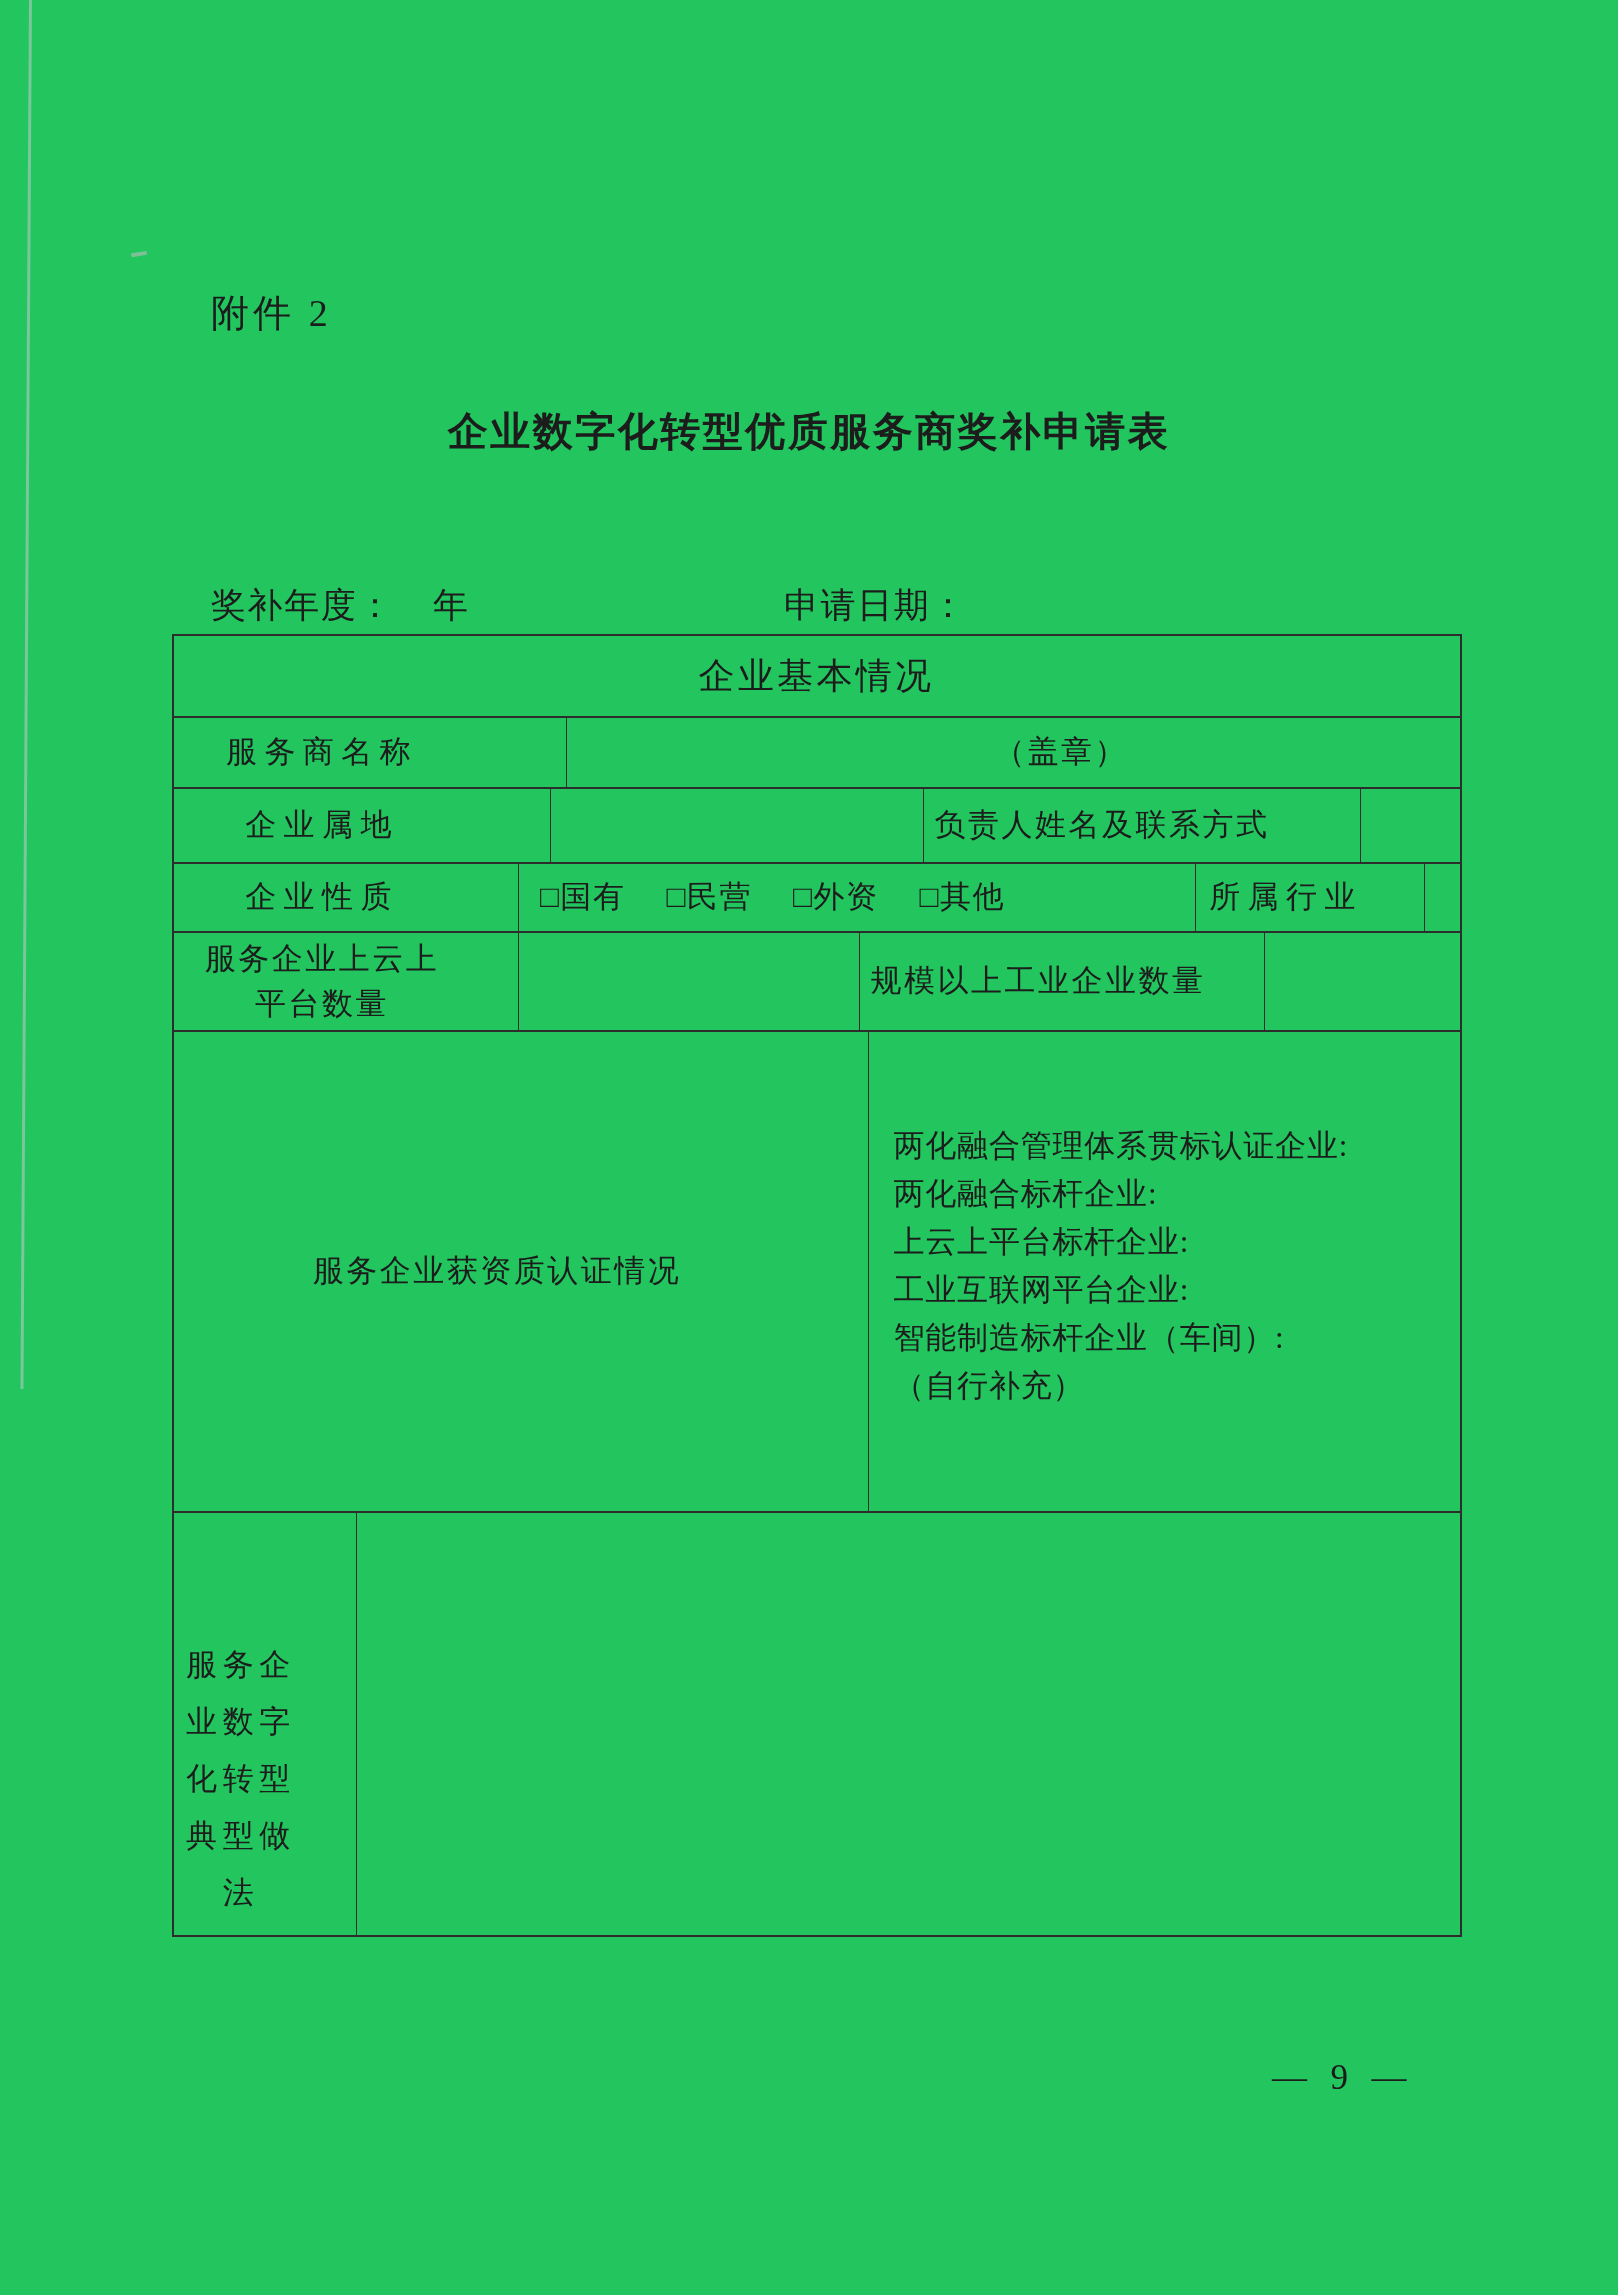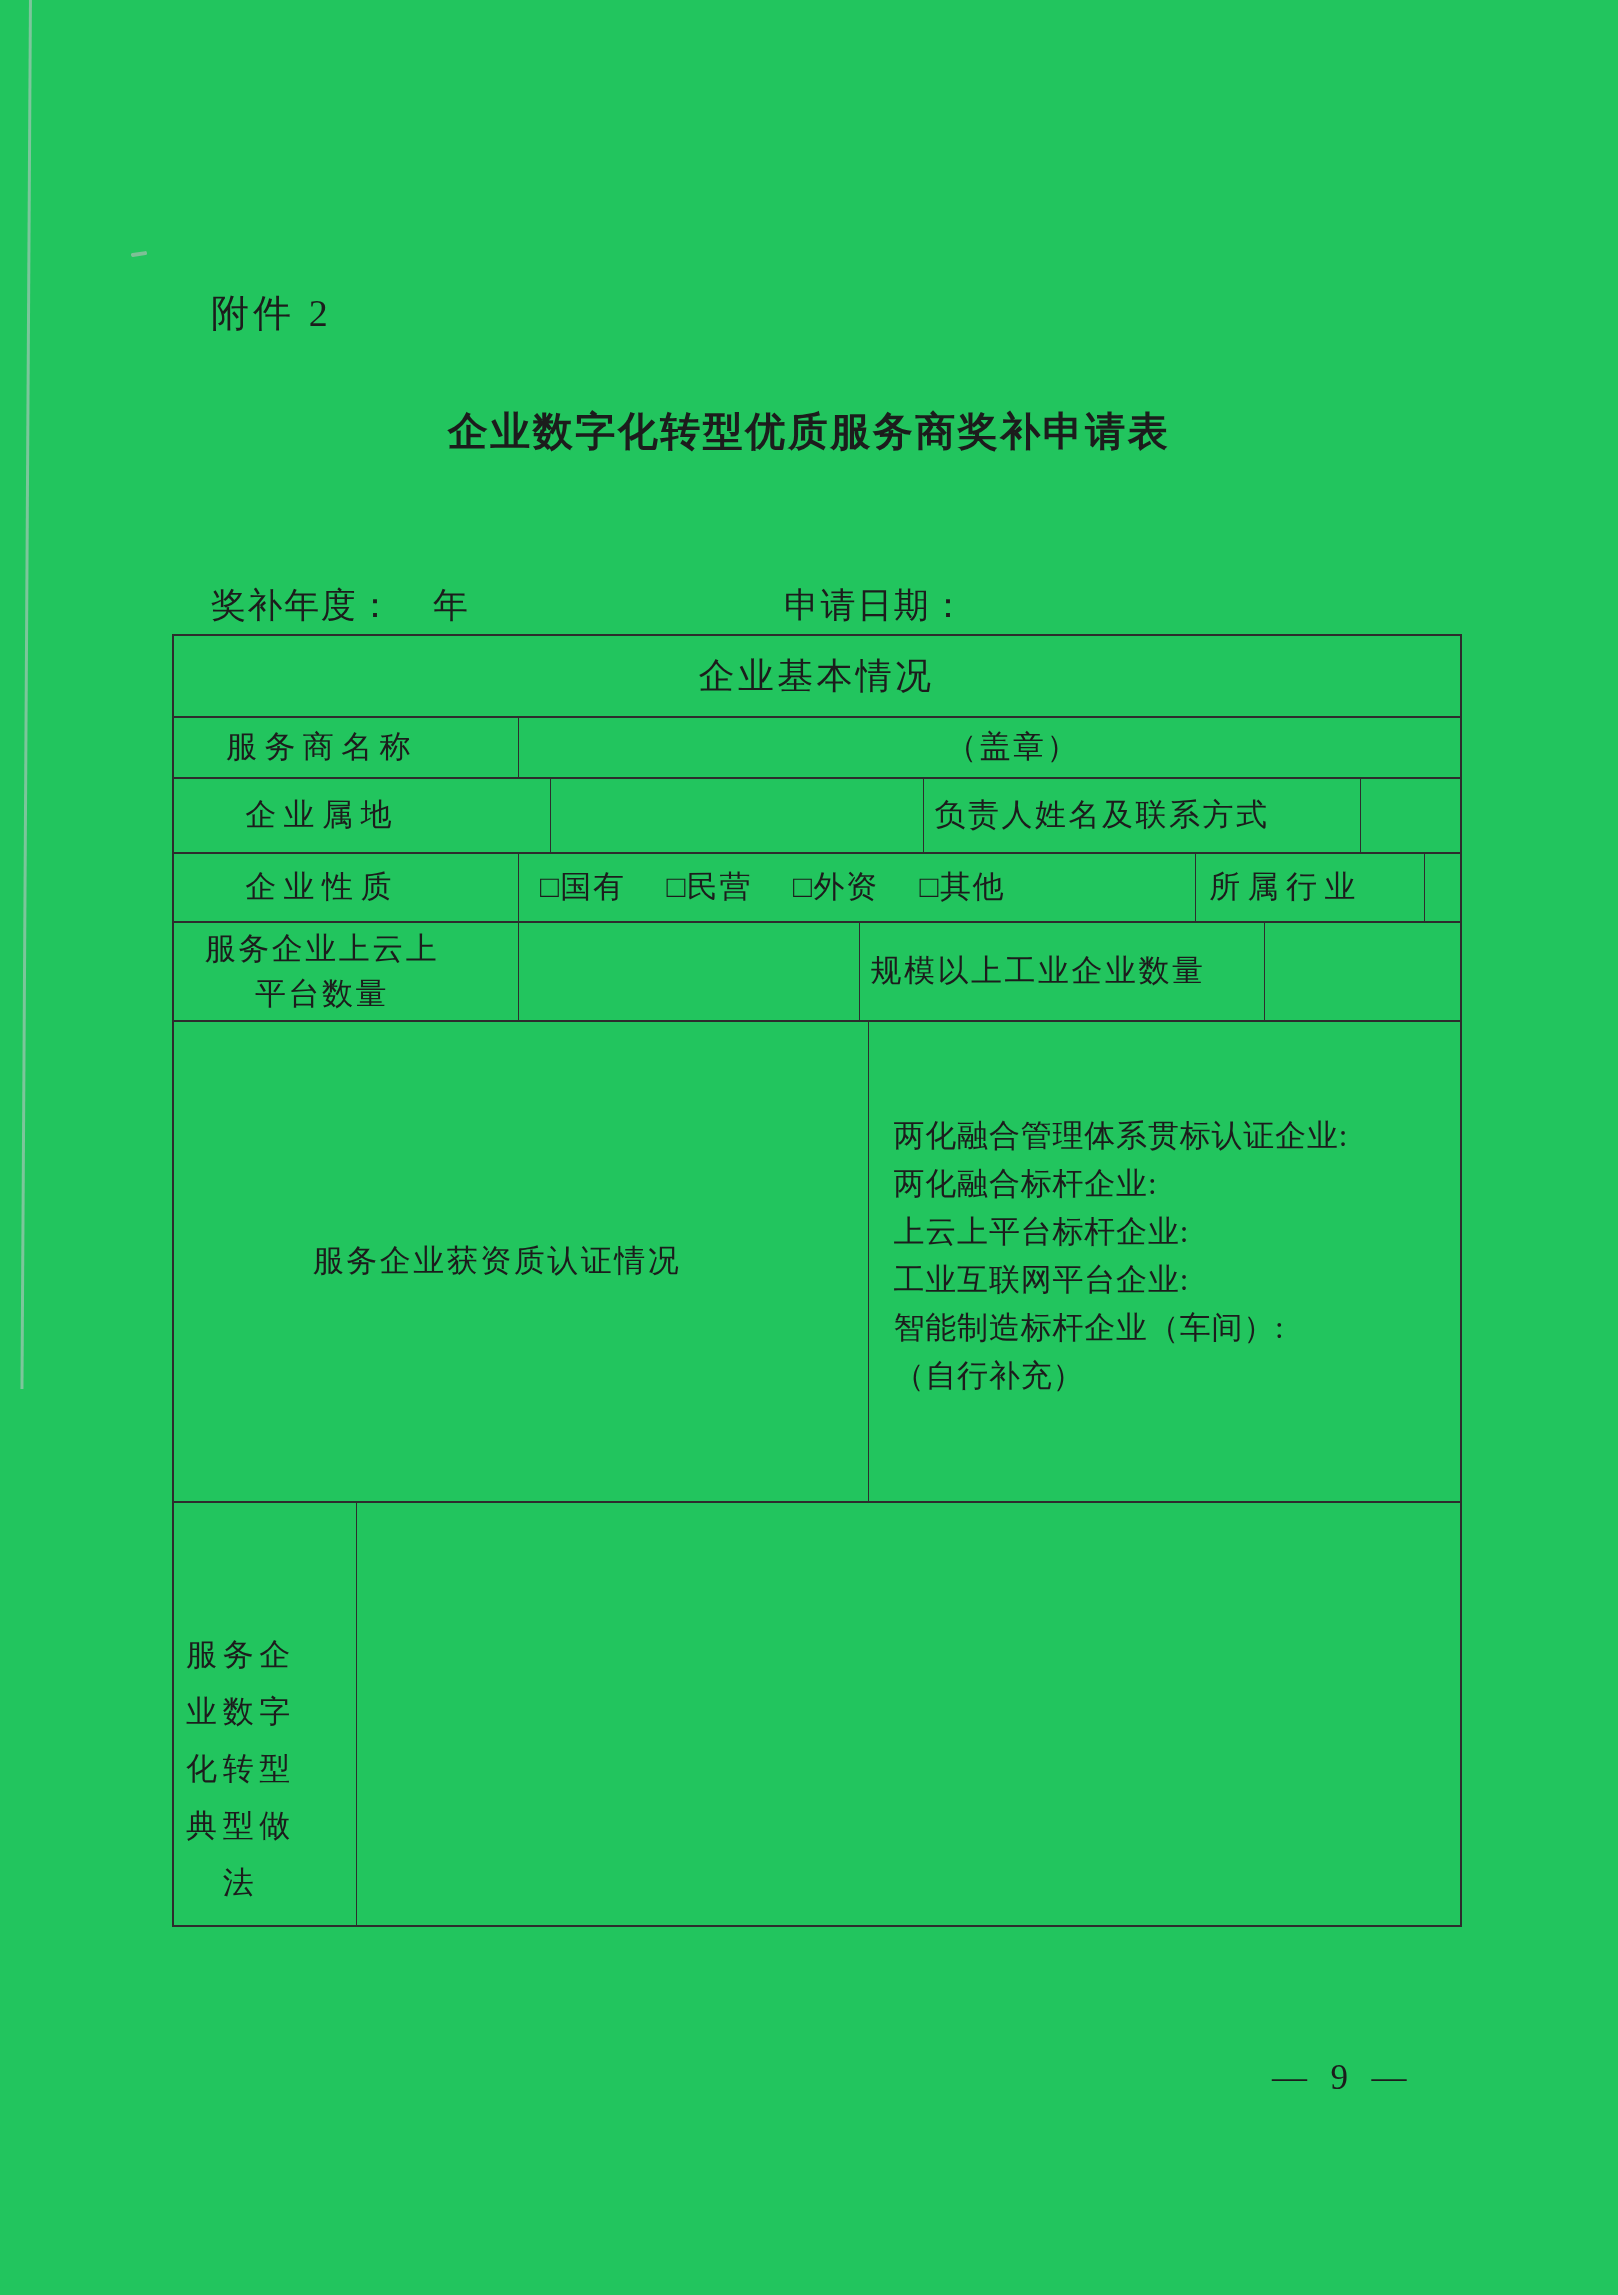--- a/index.html
+++ b/index.html
@@ -56,21 +56,21 @@
   .form-table {
     position: absolute;
     left: 172px; top: 634px;
     width: 1290px;
     border: 2.5px solid #2d2d2d;
     box-sizing: border-box;
   }
   .trow { display: flex; box-sizing: border-box; }
   .trow + .trow { border-top: 2.5px solid #2d2d2d; }
   .r1 { height: 80px; }
-  .r2 { height: 61px; }
+  .r2 { height: 71px; gap: 48px; }
   .r3 { height: 75px; gap: 32px; }
   .r4 { height: 69px; }
   .r5 { height: 99px; }
   .r6 { height: 67px; }
   .r7 { height: 481px; }
   .r8 { height: 424px; }
   .tcell {
     box-sizing: border-box;
     display: flex;
     align-items: center;

